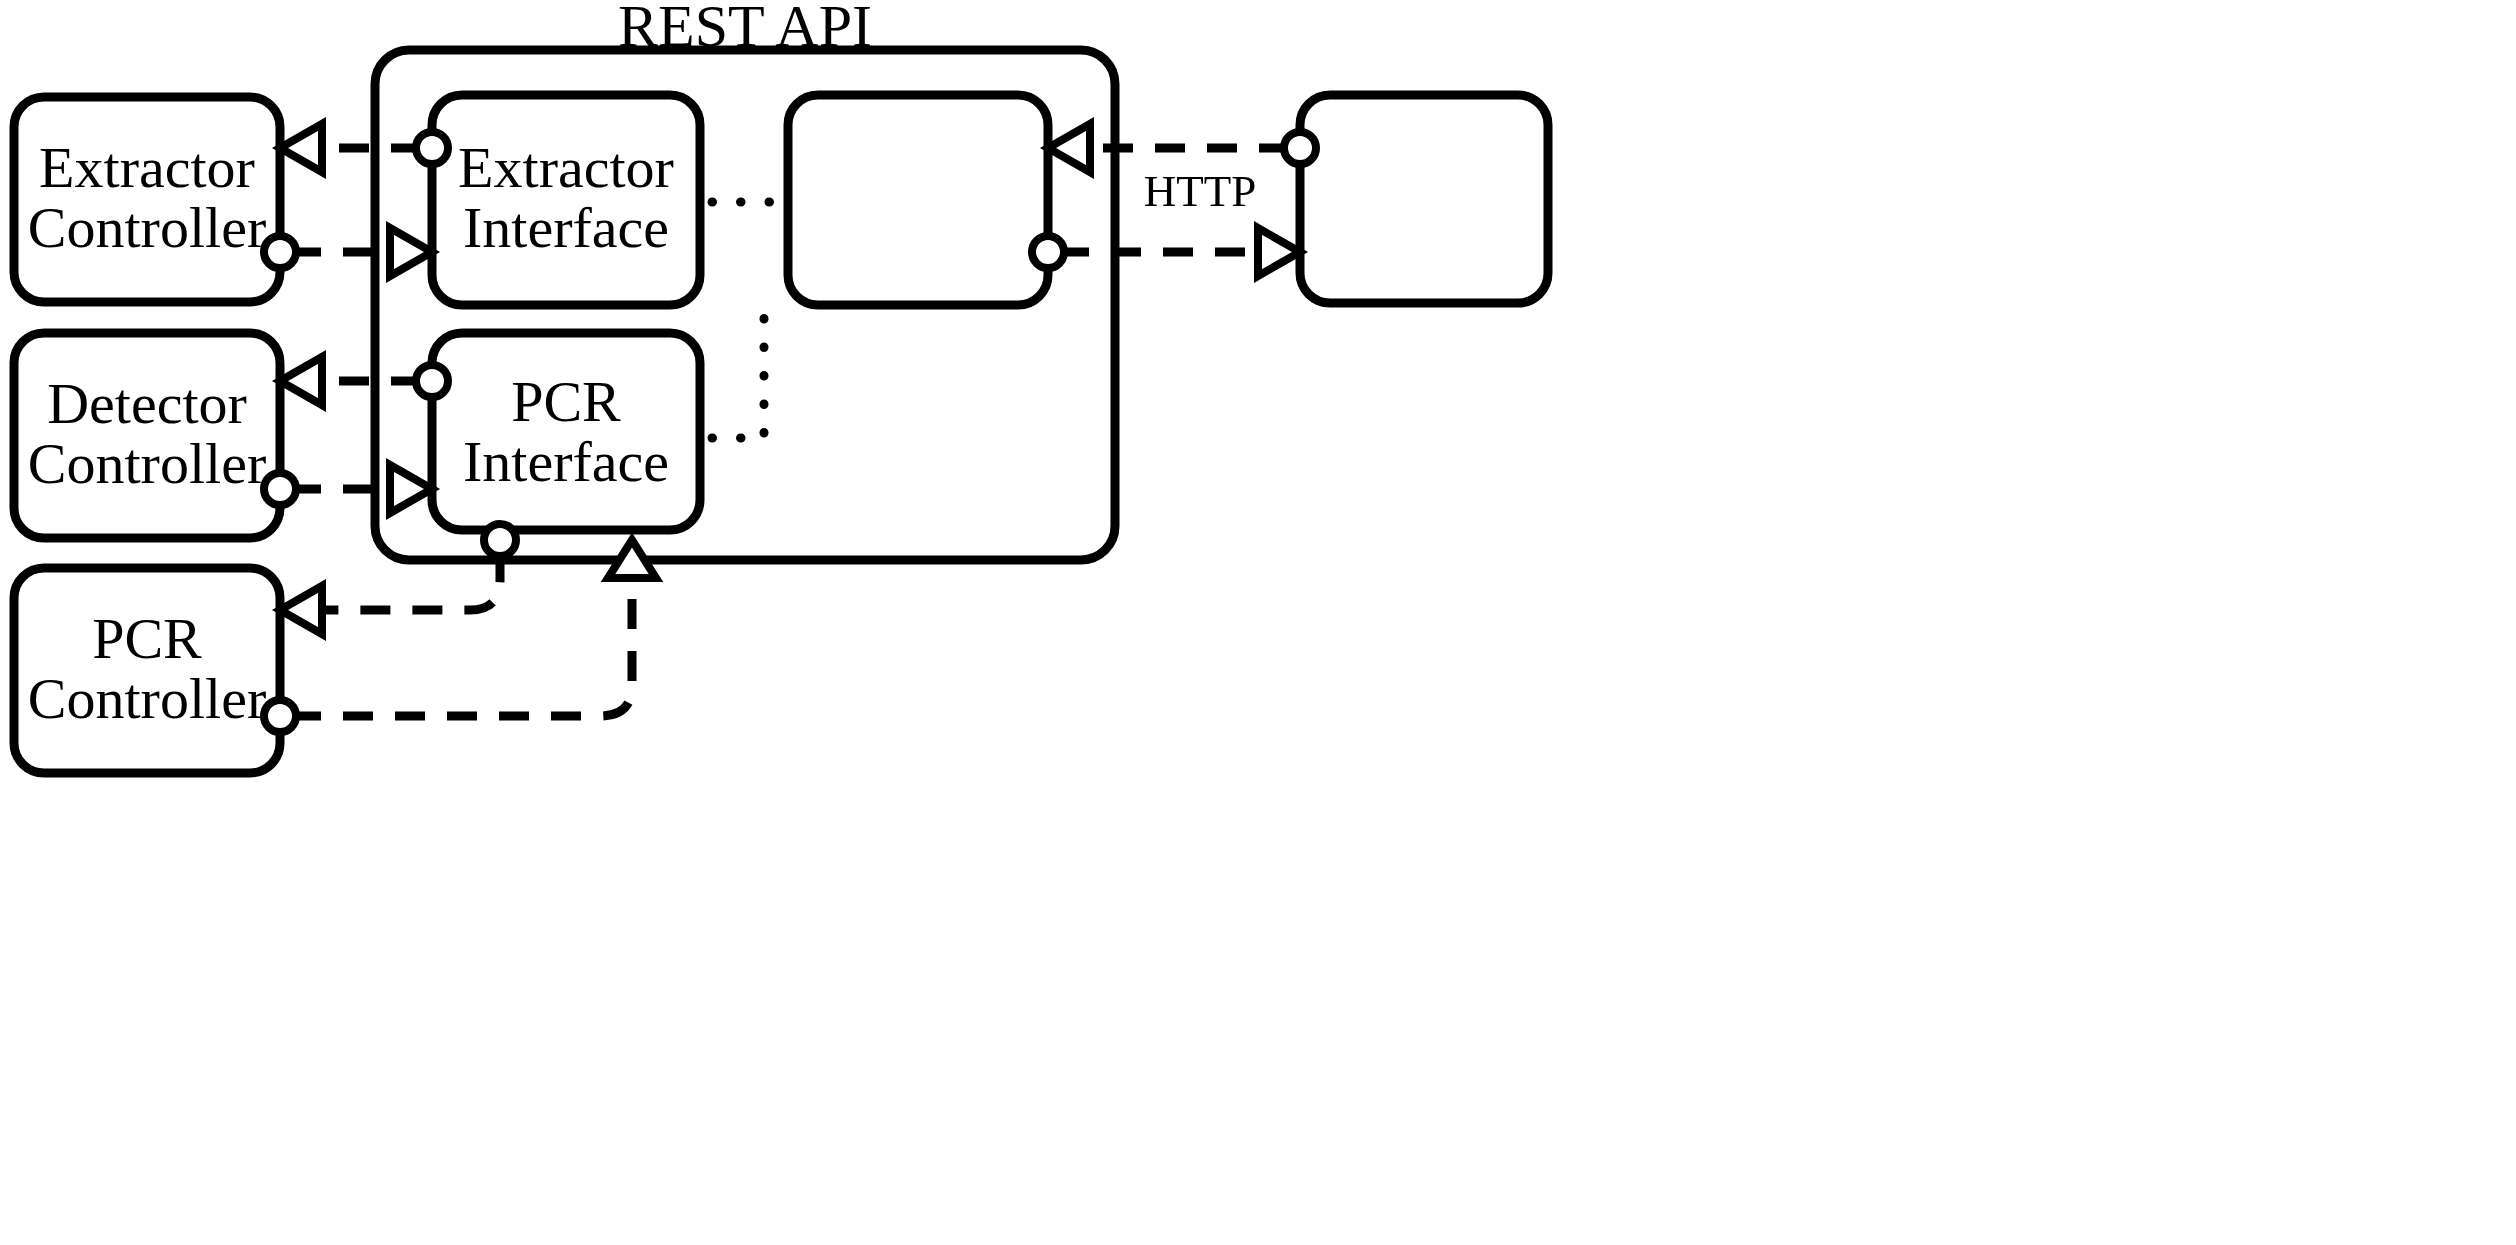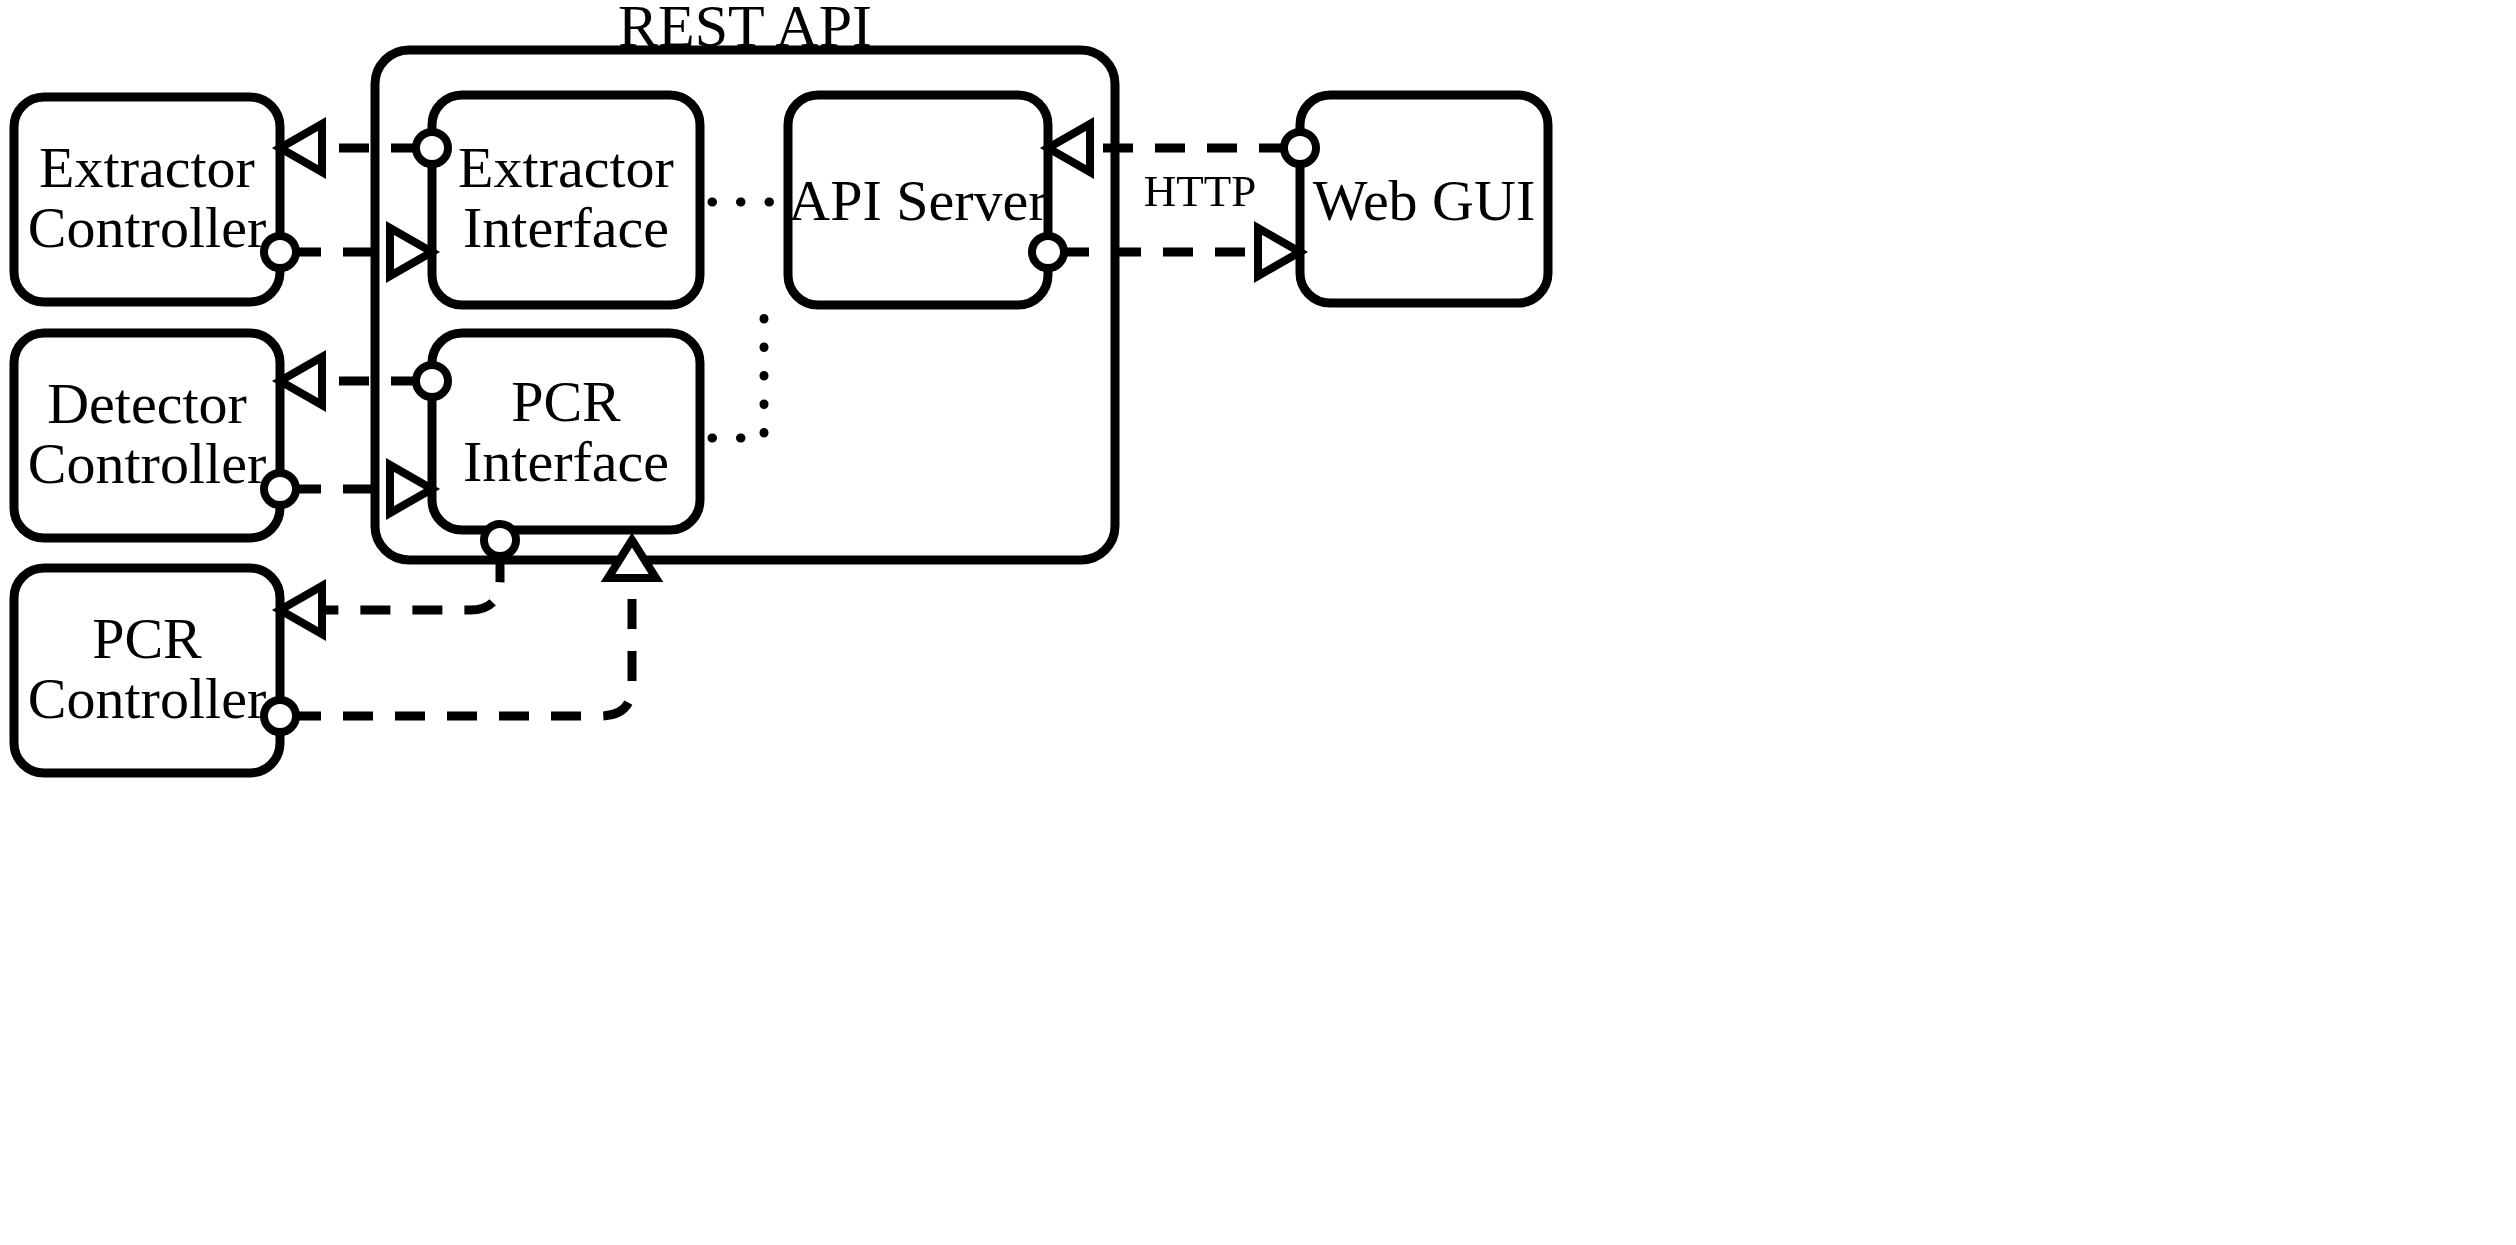--- a/index.html
+++ b/index.html
@@ -94,22 +94,20 @@
 
   <div class="lbl boxlbl" style="left:14px; top:374px; width:266px;">Detector
 Controller</div>
 
   <div class="lbl boxlbl" style="left:14px; top:609px; width:266px;">PCR
 Controller</div>
 
   <div class="lbl boxlbl" style="left:432px; top:138px; width:268px;">Extractor
 Interface</div>
 
-  <div class="lbl boxlbl" style="left:788px; top:171px; width:260px;">API Server</div>
 
   <div class="lbl boxlbl" style="left:432px; top:372px; width:268px;">PCR
 Interface</div>
 
-  <div class="lbl boxlbl" style="left:1300px; top:171px; width:248px;">Web GUI</div>
 
   <div class="lbl edgelbl" style="left:1110px; top:168px; width:180px;">HTTP</div>
 
 </div>
 
 </body></html>

